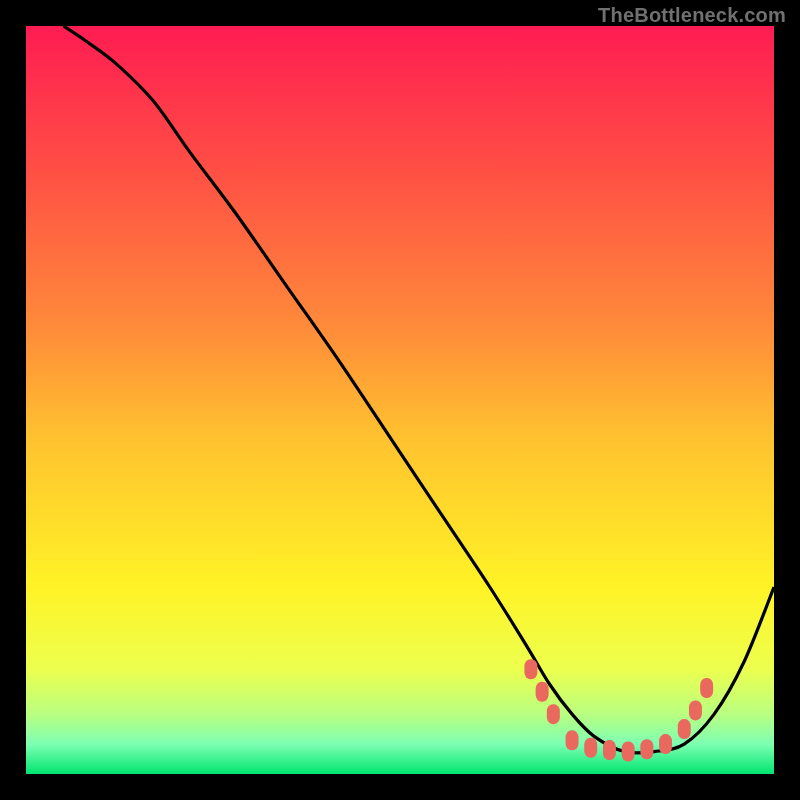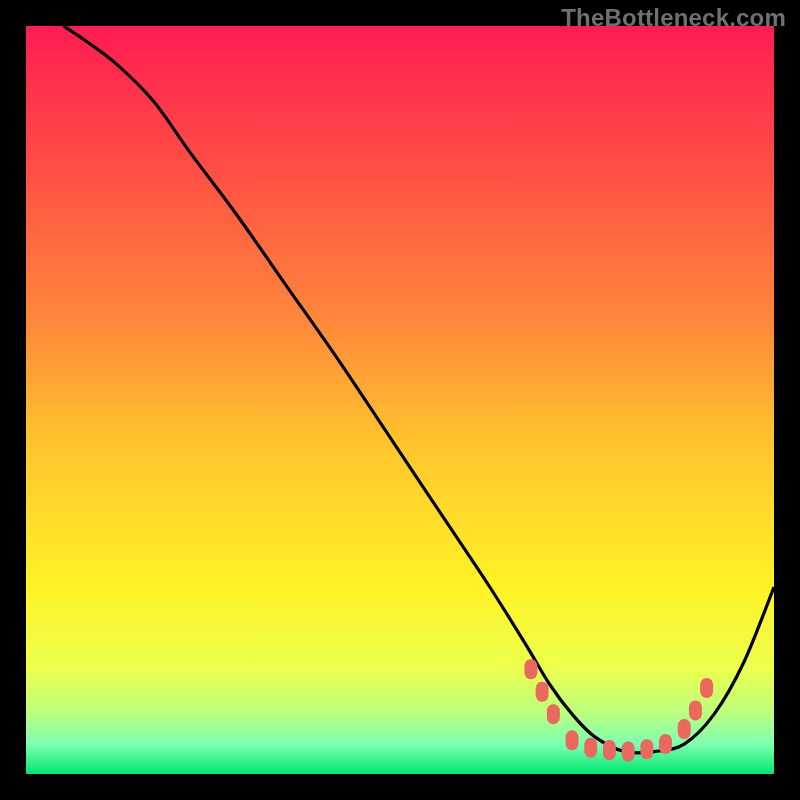--- a/index.html
+++ b/index.html
@@ -17,21 +17,21 @@
     top: 26px;
     width: 748px;
     height: 748px;
     background: #000;
   }
   .watermark {
     position: absolute;
     top: 4px;
     right: 14px;
     color: #707070;
-    font-size: 24px;
+    font-size: 20px;
     font-weight: 600;
     letter-spacing: 0.2px;
     z-index: 10;
   }
   svg {
     display: block;
   }
 </style>
 </head>
 <body>

